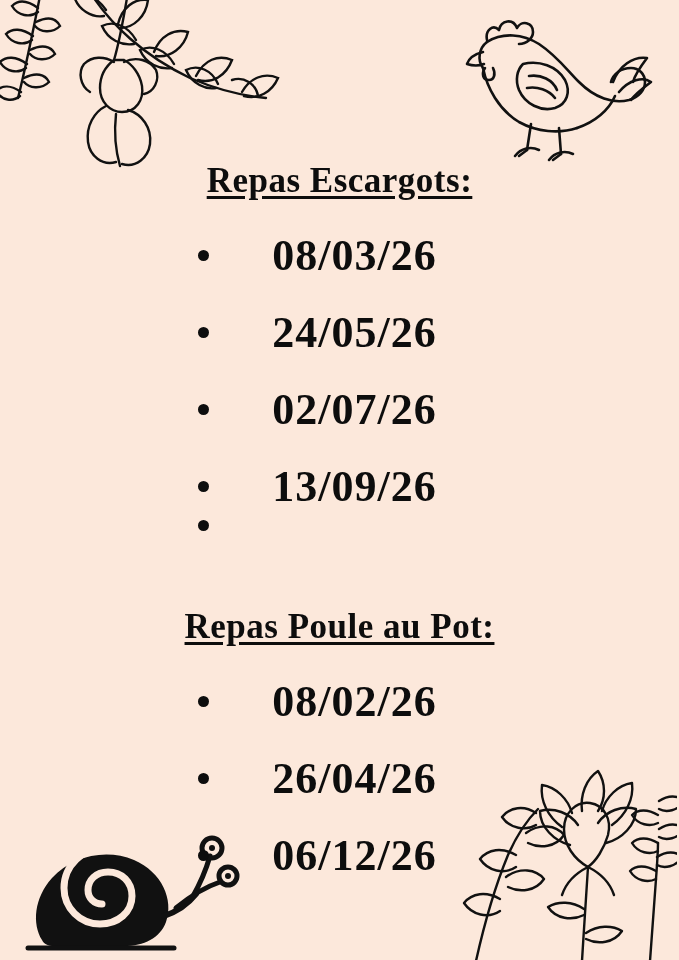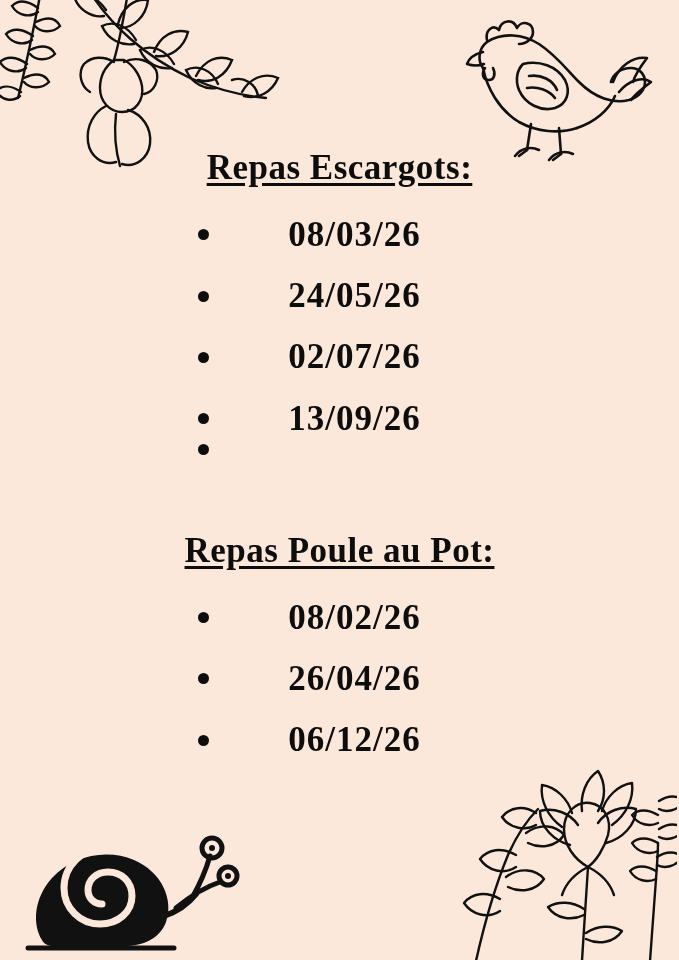--- a/index.html
+++ b/index.html
@@ -29,21 +29,21 @@
   }
   .deco-top-left  { left: -6px;  top: -10px; }
   .deco-hen       { right: 26px; top: 4px; }
   .deco-snail     { left: 24px;  bottom: -6px; }
   .deco-bot-right { right: 2px;  bottom: -8px; }
 
   
   .content {
     position: absolute;
     left: 0;
-    top: 146px;
+    top: 159px;
     width: 679px;
     text-align: center;
   }
   .section {
     margin: 0 0 6px 0;
   }
   .section + .section {
     margin-top: 80px;
   }
   .section-title {
@@ -60,21 +60,21 @@
   ul.date-list {
     list-style: none;
     margin: 0;
     padding: 0;
   }
   ul.date-list li {
     display: block;
     position: relative;
     font-family: "Liberation Serif", serif;
     font-weight: bold;
-    font-size: 35px;
+    font-size: 44px;
     line-height: 1.75;
     color: #0d0d0d;
     letter-spacing: 1px;
   }
   ul.date-list li .bullet {
     position: absolute;
     left: 198px;
     top: 50%;
     width: 11px;
     height: 11px;

